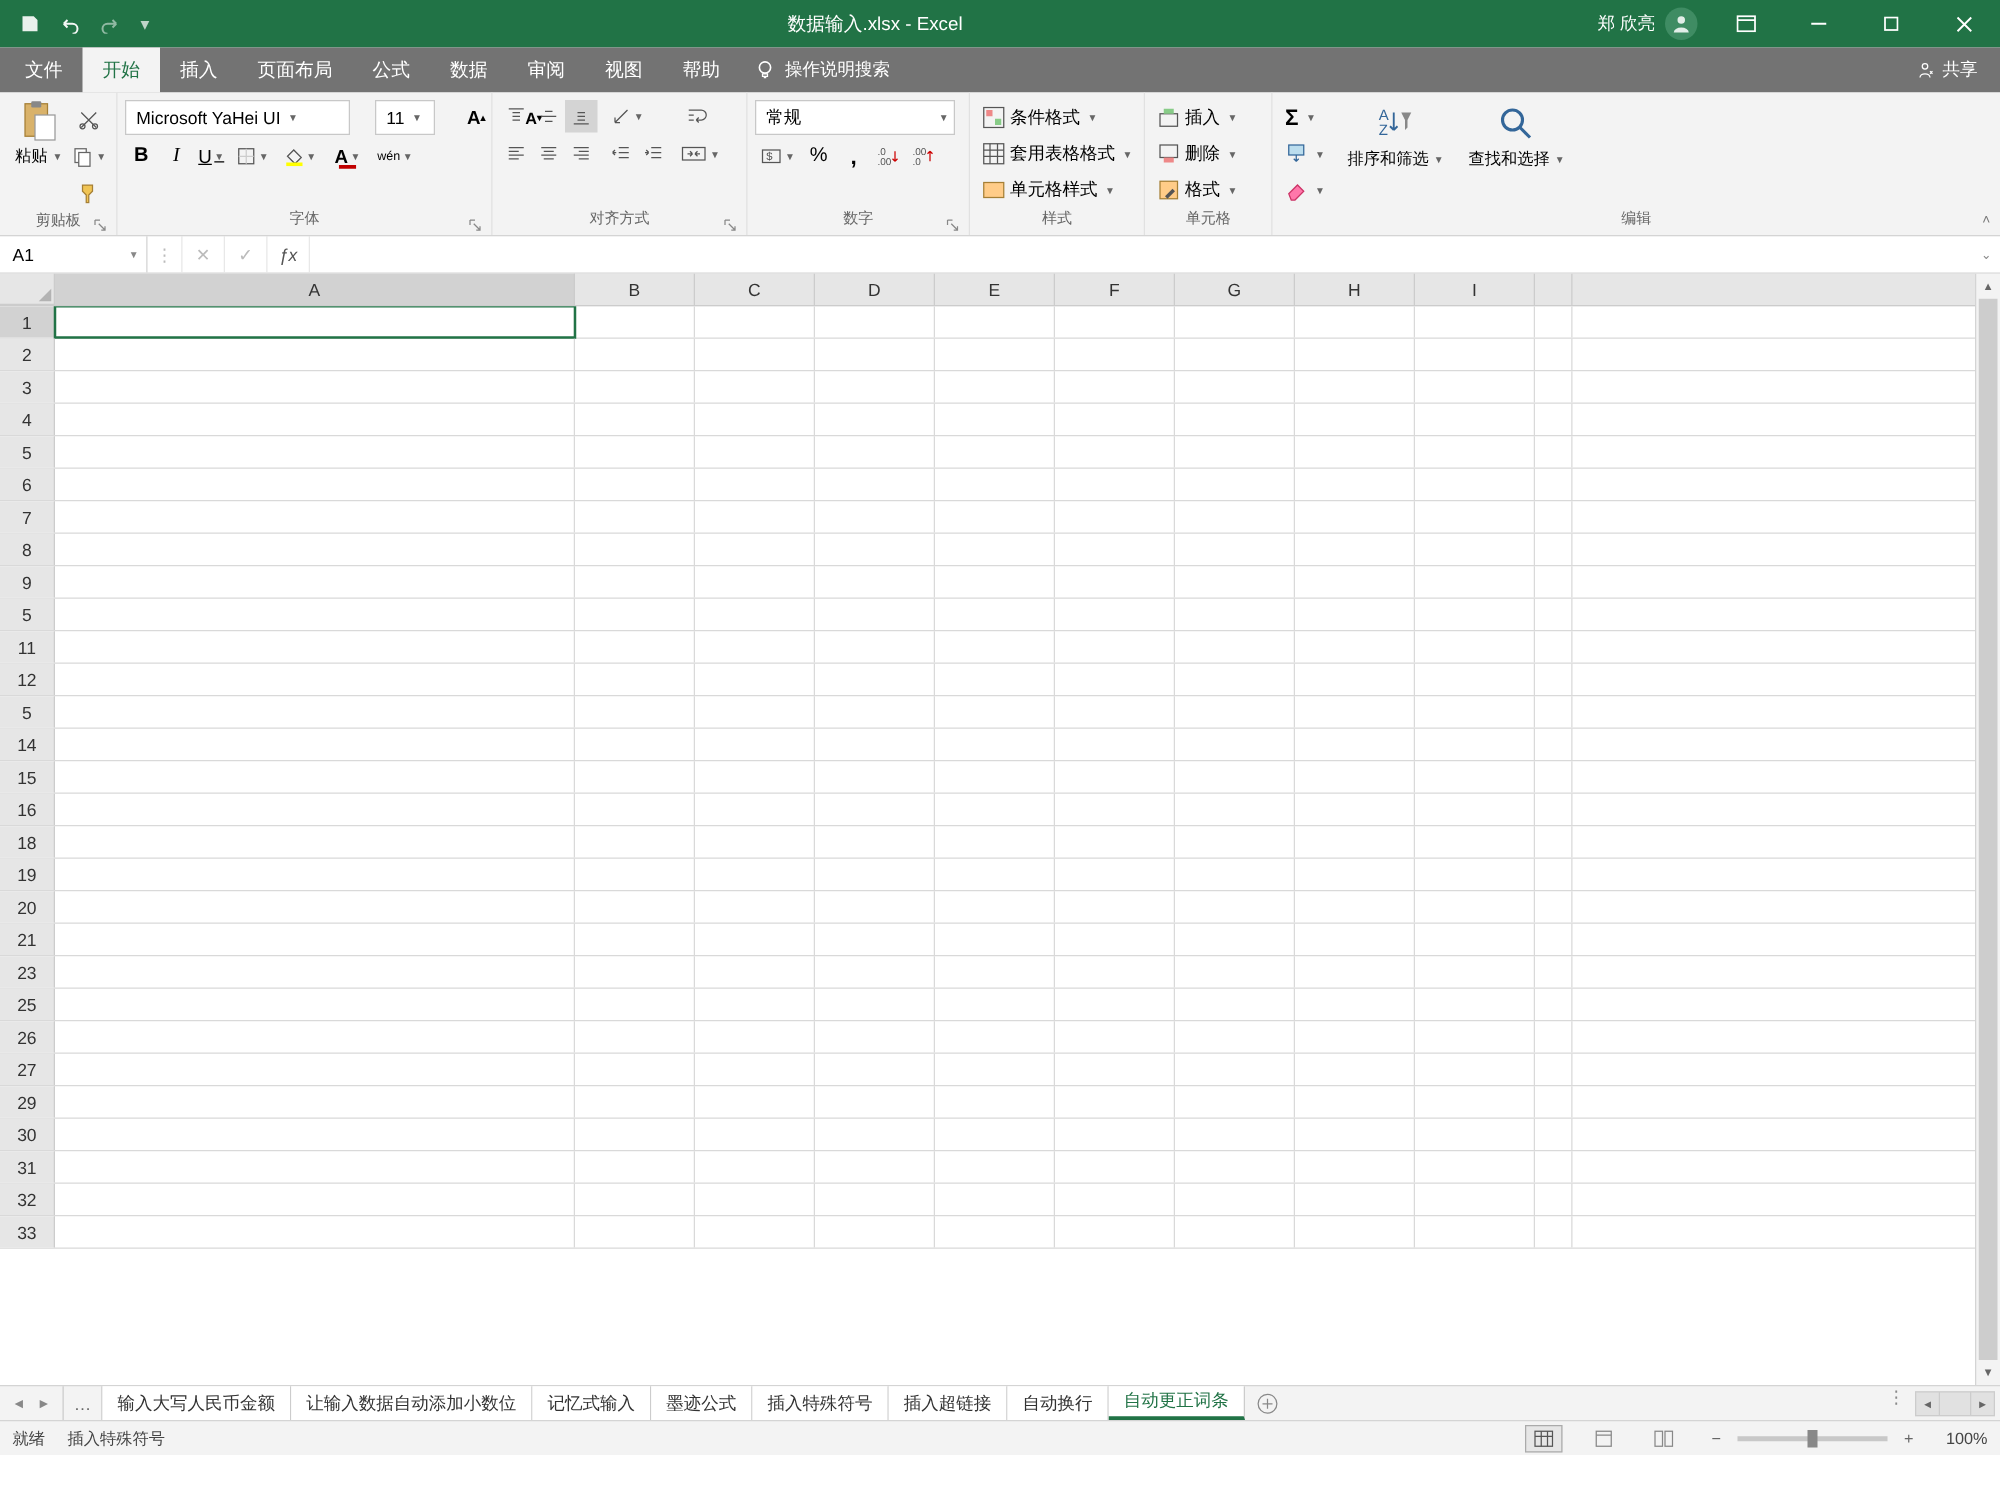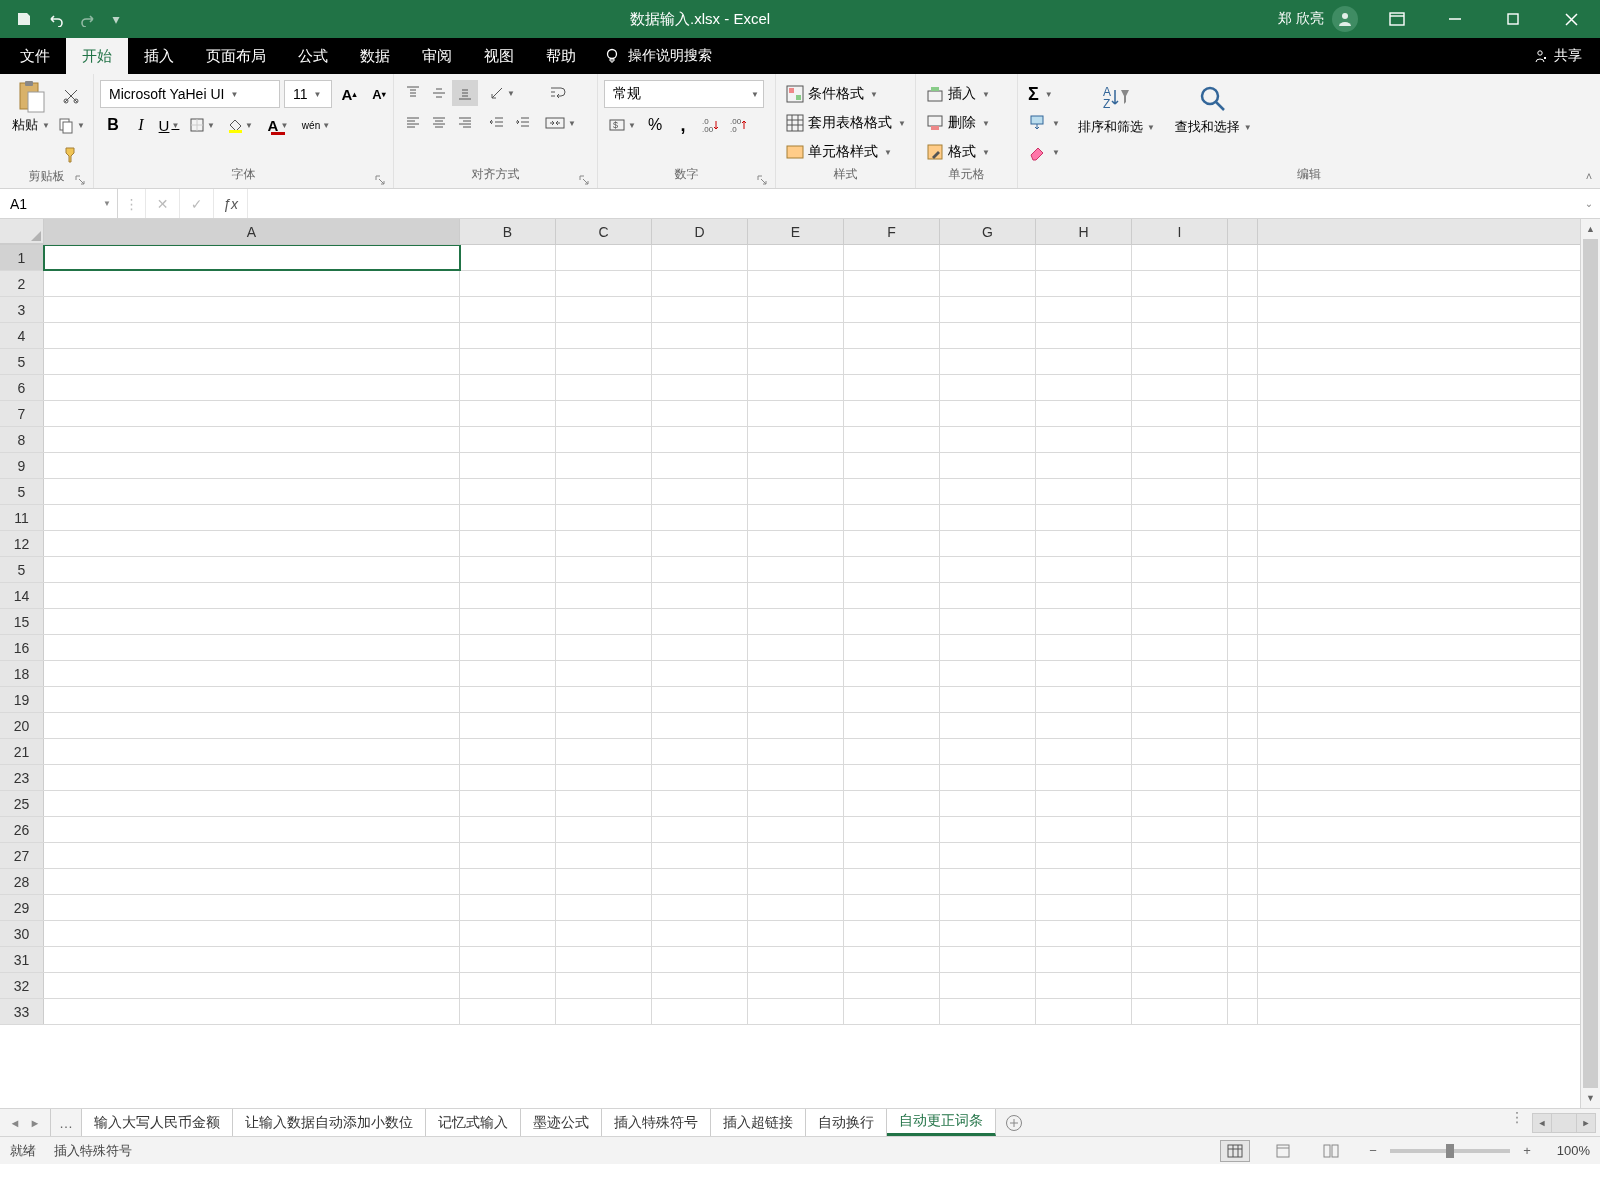--- a/index.html
+++ b/index.html
@@ -11,21 +11,21 @@
 .titlebar .qat .qbtn { width: 28px; height: 28px; display: flex; align-items: center; justify-content: center; opacity: .95; }
 .titlebar .qat .qbtn.dim { opacity: .5; }
 .titlebar .qat .menu-dot { width: 12px; display: flex; justify-content: center; opacity: .7; margin-left: 4px; }
 .titlebar .center { flex: 1; text-align: center; font-size: 15px; }
 .titlebar .right { display: flex; align-items: center; gap: 0; }
 .titlebar .user { display: flex; align-items: center; gap: 8px; margin-right: 10px; }
 .titlebar .avatar { width: 26px; height: 26px; border-radius: 50%; background: #3f8c63; display: flex; align-items: center; justify-content: center; }
 .titlebar .winbtn { width: 58px; height: 38px; display: flex; align-items: center; justify-content: center; }
 
 
-.tabs { height: 36px; background: #000000; display: flex; align-items: flex-start; color: #fff; padding-left: 4px; }
+.tabs { height: 36px; background: #737373; display: flex; align-items: flex-start; color: #fff; padding-left: 4px; }
 .tabs .tab { padding: 9px 16px 8px; font-size: 15px; cursor: pointer; }
 .tabs .tab.active { background: #f3f3f3; color: #217346; font-weight: 500; }
 .tabs .tell { display: flex; align-items: center; gap: 8px; padding: 9px 12px; }
 .tabs .spacer { flex: 1; }
 .tabs .share { padding: 9px 18px; display: flex; align-items: center; gap: 6px; }
 
 
 .ribbon { height: 115px; background: #f3f3f3; border-bottom: 1px solid #d4d4d4; display: flex; position: relative; }
 .group { border-right: 1px solid #e1e1e1; display: flex; flex-direction: column; padding: 4px 6px 0; }
 .group-body { flex: 1; display: flex; align-items: flex-start; }
@@ -222,21 +222,21 @@
           </div>
       </div>
     </div>
     <div class="group-label"><span>剪贴板</span><svg class="launcher" viewBox="0 0 10 10">
           <path d="M1 1h4M1 1v4M4 4l5 5M9 6v3h-3" stroke="#888" fill="none"></path>
         </svg></div>
   </div>
 
   <div class="group" style="width:300px">
     <div class="group-body vcol" style="gap:4px;padding-top:2px">
-      <div class="row" style="gap:4px">
+      <div class="row" style="gap:20px">
         <div class="font-combo" style="width:180px">
             <span>Microsoft YaHei UI</span>
             <span class="dd-arrow dd">▼</span>
           </div>
         <div class="font-combo" style="width:48px">
             <span>11</span>
             <span class="dd-arrow dd">▼</span>
           </div>
         <div class="mini" style="font-size:15px;font-weight:600">A<sup style="font-size:8px">▴</sup></div>
         <div class="mini" style="font-size:13px;font-weight:600">A<sup style="font-size:8px">▾</sup></div>
@@ -841,33 +841,20 @@
           <div class="cell" style="width: 96px;"></div>
           <div class="cell" style="width: 96px;"></div>
           <div class="cell" style="width: 96px;"></div>
           <div class="cell" style="width: 96px;"></div>
           <div class="cell" style="width: 96px;"></div>
           <div class="cell" style="width: 96px;"></div>
           <div class="cell" style="width: 96px;"></div>
           <div class="cell" style="width: 30px;"></div>
         </div>
         <div class="grow">
-          <div class="rh">28</div>
-          <div class="cell" style="width: 416px;"></div>
-          <div class="cell" style="width: 96px;"></div>
-          <div class="cell" style="width: 96px;"></div>
-          <div class="cell" style="width: 96px;"></div>
-          <div class="cell" style="width: 96px;"></div>
-          <div class="cell" style="width: 96px;"></div>
-          <div class="cell" style="width: 96px;"></div>
-          <div class="cell" style="width: 96px;"></div>
-          <div class="cell" style="width: 96px;"></div>
-          <div class="cell" style="width: 30px;"></div>
-        </div>
-        <div class="grow">
           <div class="rh">29</div>
           <div class="cell" style="width: 416px;"></div>
           <div class="cell" style="width: 96px;"></div>
           <div class="cell" style="width: 96px;"></div>
           <div class="cell" style="width: 96px;"></div>
           <div class="cell" style="width: 96px;"></div>
           <div class="cell" style="width: 96px;"></div>
           <div class="cell" style="width: 96px;"></div>
           <div class="cell" style="width: 96px;"></div>
           <div class="cell" style="width: 96px;"></div>

